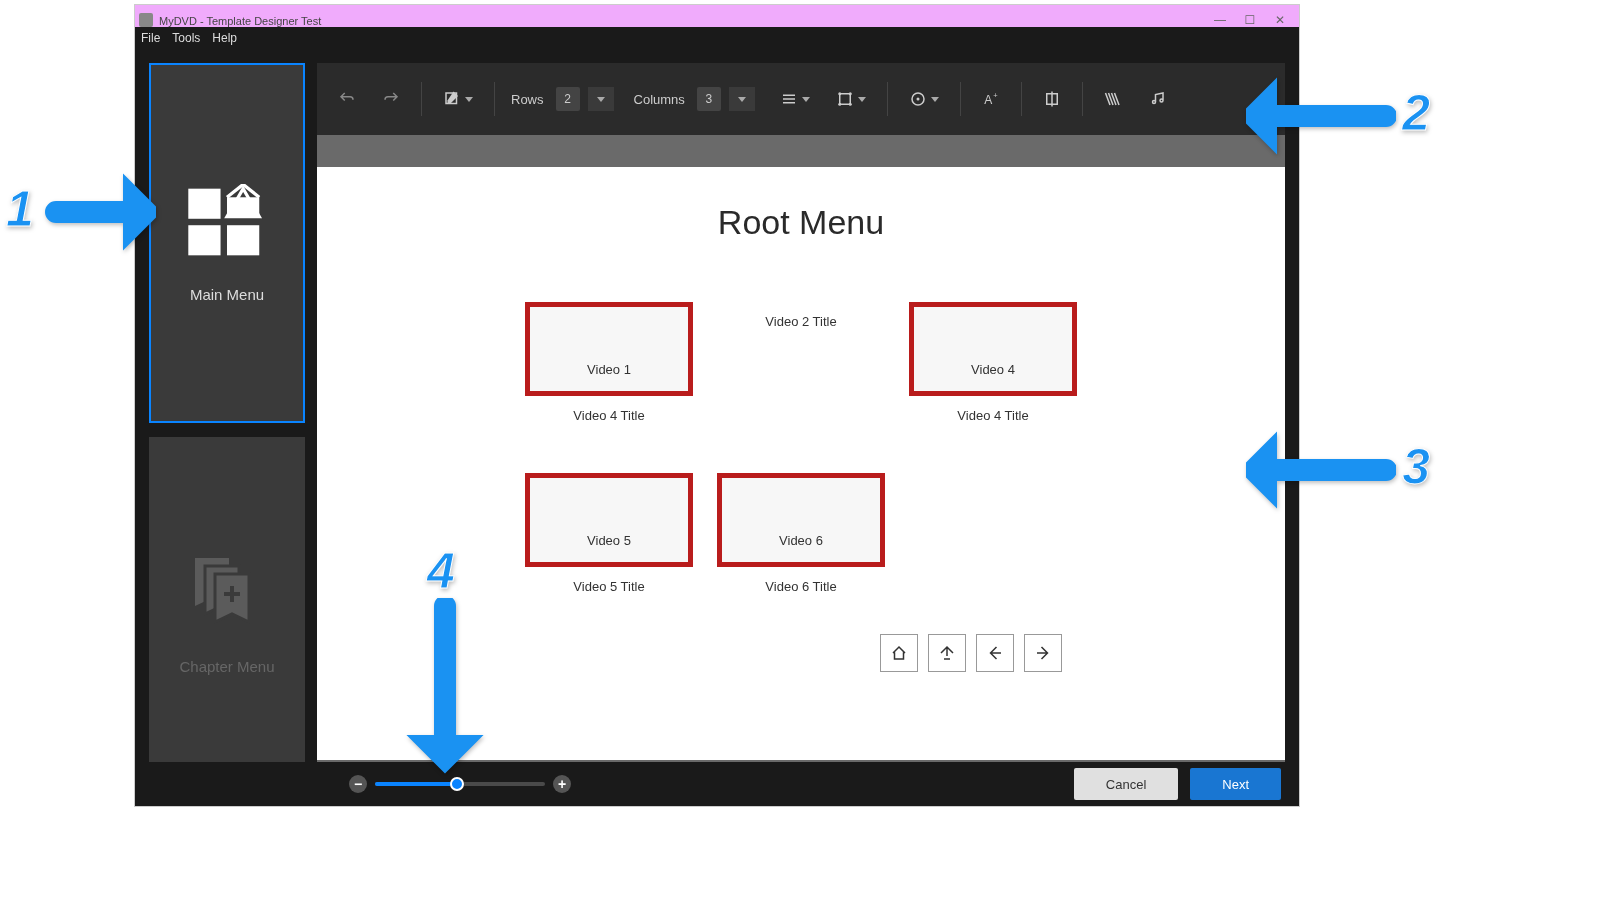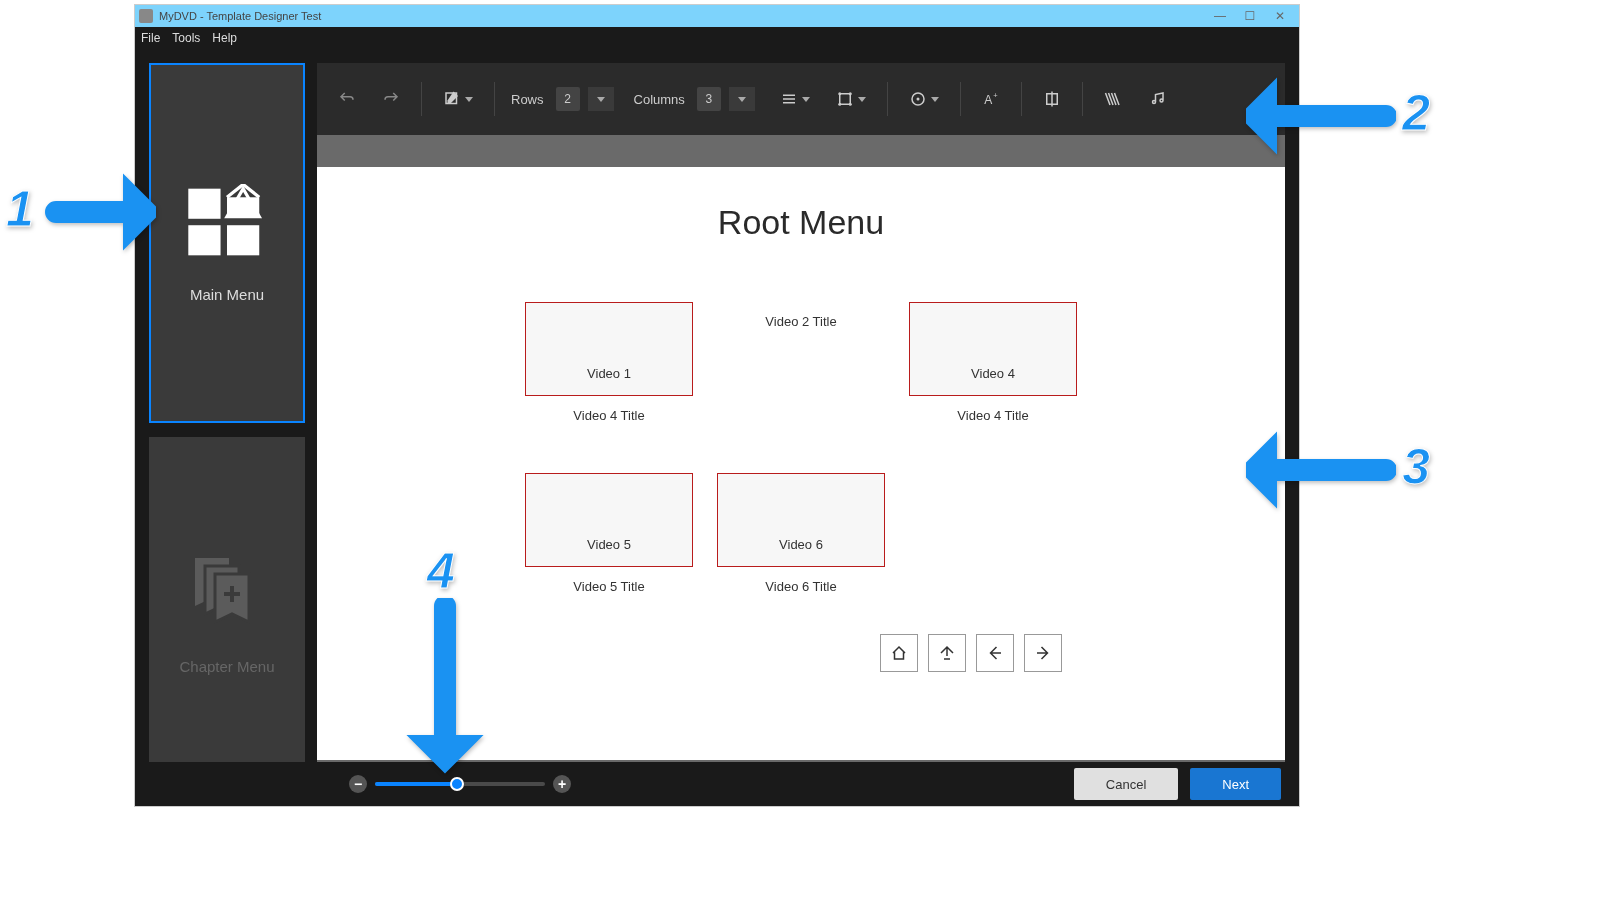--- a/index.html
+++ b/index.html
@@ -1,19 +1,19 @@
 <!DOCTYPE html>
 <html><head>
   <meta charset="utf-8">
   <style>
     * { margin: 0; padding: 0; box-sizing: border-box; font-family: 'Segoe UI', Tahoma, sans-serif; }
     body { background: #fff; width: 1623px; height: 907px; position: relative; overflow: hidden; }
 
     .app-window { position: absolute; left: 134px; top: 4px; width: 1166px; height: 803px; background: #1a1a1a; border: 1px solid #ccc; }
-    .titlebar { height: 22px; background: #7dd3fc; display: flex; align-items: center; padding: 0 4px; font-size: 11px; color: #444; }
+    .titlebar { height: 22px; background: #f0abfc; display: flex; align-items: flex-end; padding: 0 4px; font-size: 11px; color: #444; }
     .titlebar .icon { width: 14px; height: 14px; background: #888; border-radius: 2px; margin-right: 6px; }
     .titlebar .title { flex: 1; }
     .winbtn { width: 30px; text-align: center; color: #666; font-size: 12px; cursor: default; }
 
     .menubar { height: 22px; background: #1a1a1a; display: flex; align-items: center; padding: 0 6px; gap: 12px; font-size: 12px; color: #ddd; }
     .menubar span { cursor: default; }
 
     .content { display: flex; height: calc(100% - 44px); padding: 14px; gap: 12px; }
 
     
@@ -35,21 +35,21 @@
     .chev { width: 0; height: 0; border-left: 4px solid transparent; border-right: 4px solid transparent; border-top: 5px solid #aaa; }
     .tlabel { margin: 0 4px; }
     .tnum { width: 24px; height: 24px; background: #444; text-align: center; line-height: 24px; border-radius: 2px; font-size: 12px; }
     .tnumdrop { width: 26px; height: 24px; background: #3a3a3a; display: flex; align-items: center; justify-content: center; margin-right: 8px; }
 
     .band { height: 32px; background: #6a6a6a; }
     .canvas { flex: 1; background: #fff; display: flex; flex-direction: column; align-items: center; padding-top: 36px; }
     .canvas-title { font-size: 34px; color: #2a2a2a; margin-bottom: 60px; }
     .grid { display: grid; grid-template-columns: repeat(3, 168px); gap: 50px 24px; }
     .cell { display: flex; flex-direction: column; align-items: center; }
-    .thumb { width: 168px; height: 94px; border: 1px solid #b91c1c; background: #f7f7f7; display: flex; align-items: flex-end; justify-content: center; padding-bottom: 14px; font-size: 13px; color: #333; }
+    .thumb { width: 168px; height: 94px; border: 5px solid #b91c1c; background: #f7f7f7; display: flex; align-items: flex-end; justify-content: center; padding-bottom: 14px; font-size: 13px; color: #333; }
     .ttitle { margin-top: 12px; font-size: 13px; color: #333; }
 
     .navbtns { margin-top: 40px; display: flex; gap: 10px; margin-left: 340px; }
     .navbtn { width: 38px; height: 38px; border: 1px solid #999; background: #fff; display: flex; align-items: center; justify-content: center; }
     .navbtn svg { width: 18px; height: 18px; }
 
     .band2 { height: 32px; background: #6a6a6a; }
 
     
     .footer { position: absolute; left: 0; bottom: 0; width: 100%; height: 44px; background: #1a1a1a; display: flex; align-items: center; padding: 0 18px; }

